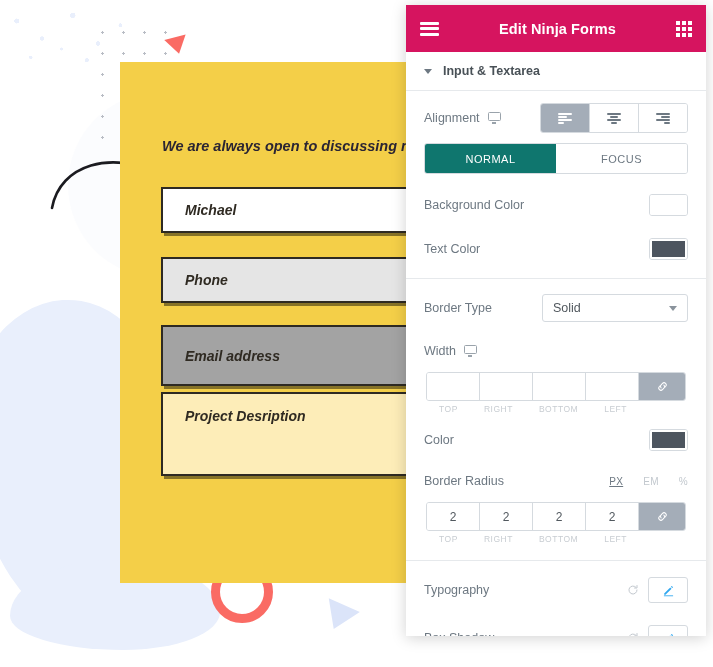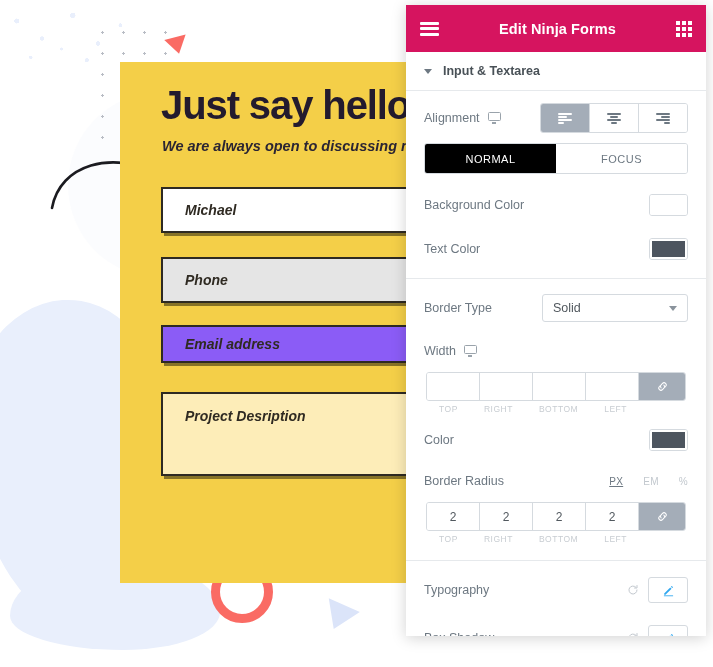--- a/index.html
+++ b/index.html
@@ -167,22 +167,22 @@
     height: 46px;
     background: #ffffff;
   }
   #field-phone {
     top: 195px;
     height: 46px;
     background: #e5e5e5;
   }
   #field-email {
     top: 263px;
-    height: 38px;
-    background: #8b5cf6;
+    height: 61px;
+    background: #a3a3a3;
   }
   #field-project {
     top: 330px;
     height: 84px;
     background: #fdedb8;
     align-items: flex-start;
     padding-top: 14px;
   }
   #send-button {
     position: absolute;
@@ -377,21 +377,21 @@
     display: flex;
     align-items: center;
     justify-content: center;
     font-size: 11px;
     letter-spacing: 0.5px;
     color: #6d7882;
     background: #ffffff;
     cursor: pointer;
   }
   .state-tab.active {
-    background: #000000;
+    background: #0f766e;
     color: #ffffff;
   }
 
   .divider {
     height: 1px;
     background: #e6e9ec;
     margin: 14px 0 0 0;
   }
 
   .color-swatch {
@@ -527,21 +527,20 @@
   <div id="triangle-coral"></div>
   <div id="ring-coral"></div>
   <div id="triangle-blue"></div>
   <svg id="curved-arrow" viewBox="0 0 130 62">
     <path d="M2 60 C 10 16, 62 2, 110 26" fill="none" stroke="#1b1b20" stroke-width="2.6" stroke-linecap="round"></path>
     <path d="M111 27 L 98 17 L 112 14 Z" fill="#1b1b20" transform="rotate(38 106 21)"></path>
   </svg>
 </div>
 
 <div id="form-card">
-  <div id="card-heading">Just say hello</div>
   <div id="card-subheading">We are always open to discussing new</div>
 
   <div class="field" id="field-name">Michael</div>
   <div class="field" id="field-phone">Phone</div>
   <div class="field" id="field-email">Email address</div>
   <div class="field" id="field-project">Project Desription</div>
 
 </div>
 
 <div id="settings-panel">

